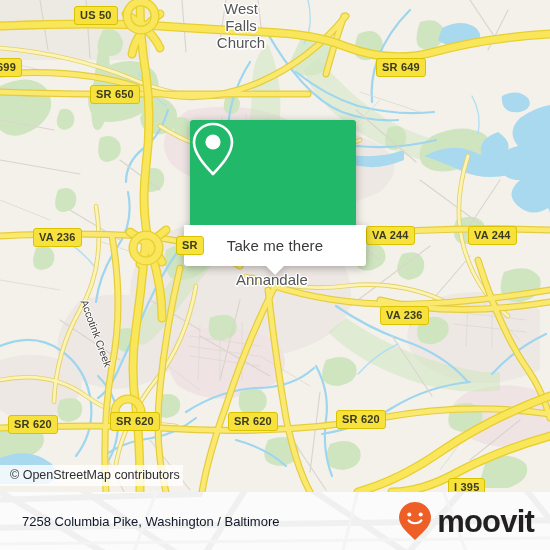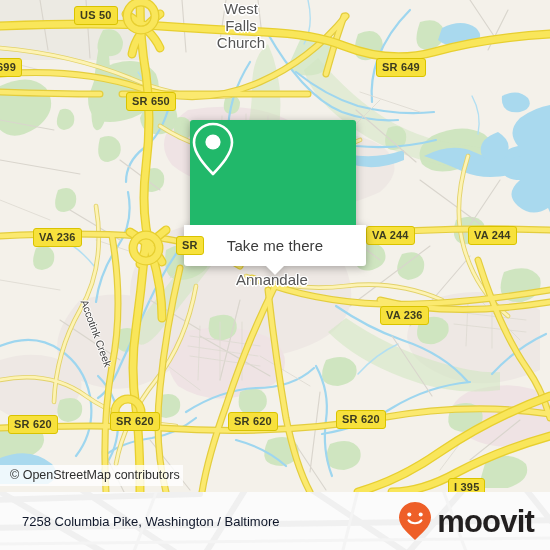--- a/index.html
+++ b/index.html
@@ -347,21 +347,21 @@
       <div>Church</div>
     </div>
 
     <div class="city-label" style="left:236px;top:271px;">Annandale</div>
 
     <div class="creek-label" style="left:90px;top:298px;transform:rotate(70deg);">Accotink Creek</div>
 
     <div class="shield" style="left:74px;top:6px;">US 50</div>
     <div class="shield" style="left:-9px;top:58px;">699</div>
     <div class="shield" style="left:352px;top:58px;margin-left:24px;">SR 649</div>
-    <div class="shield" style="left:90px;top:92px;margin-left:36px;">SR 650</div>
+    <div class="shield" style="left:90px;top:85px;">SR 650</div>
     <div class="shield" style="left:176px;top:200px;z-index:1;margin-top:36px;">SR</div>
     <div class="shield" style="left:33px;top:228px;">VA 236</div>
     <div class="shield" style="left:366px;top:226px;">VA 244</div>
     <div class="shield" style="left:468px;top:226px;">VA 244</div>
     <div class="shield" style="left:380px;top:306px;">VA 236</div>
     <div class="shield" style="left:8px;top:415px;">SR 620</div>
     <div class="shield" style="left:110px;top:412px;">SR 620</div>
     <div class="shield" style="left:228px;top:412px;">SR 620</div>
     <div class="shield" style="left:336px;top:410px;">SR 620</div>
     <div class="shield" style="left:448px;top:478px;">I 395</div>

